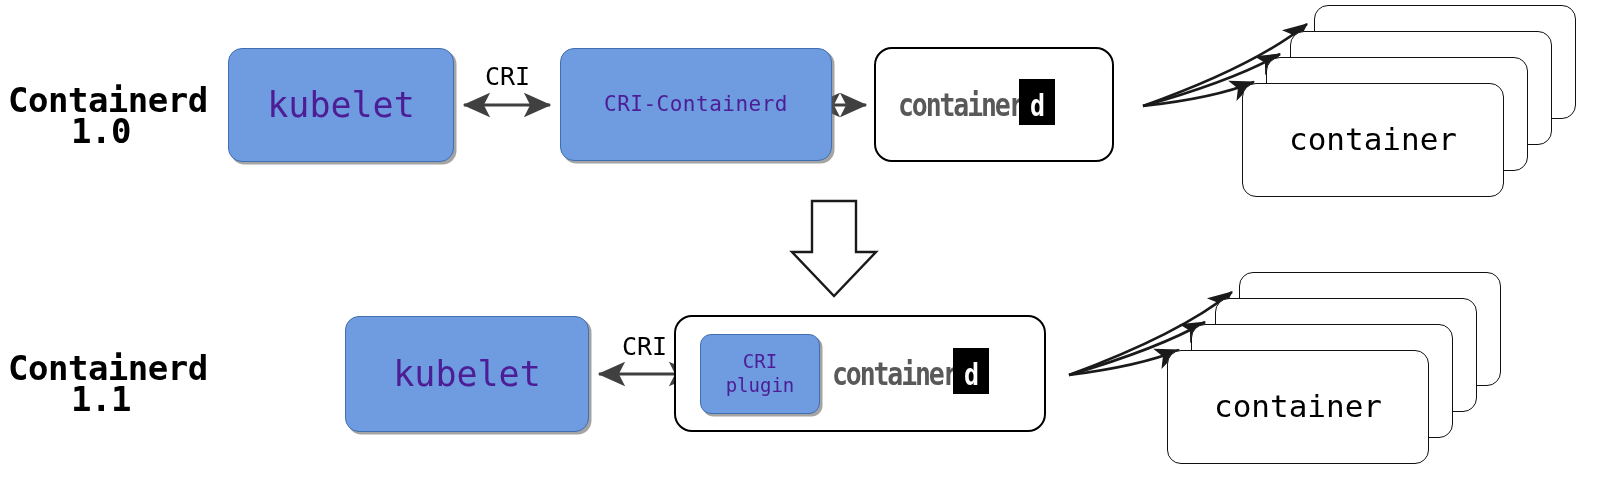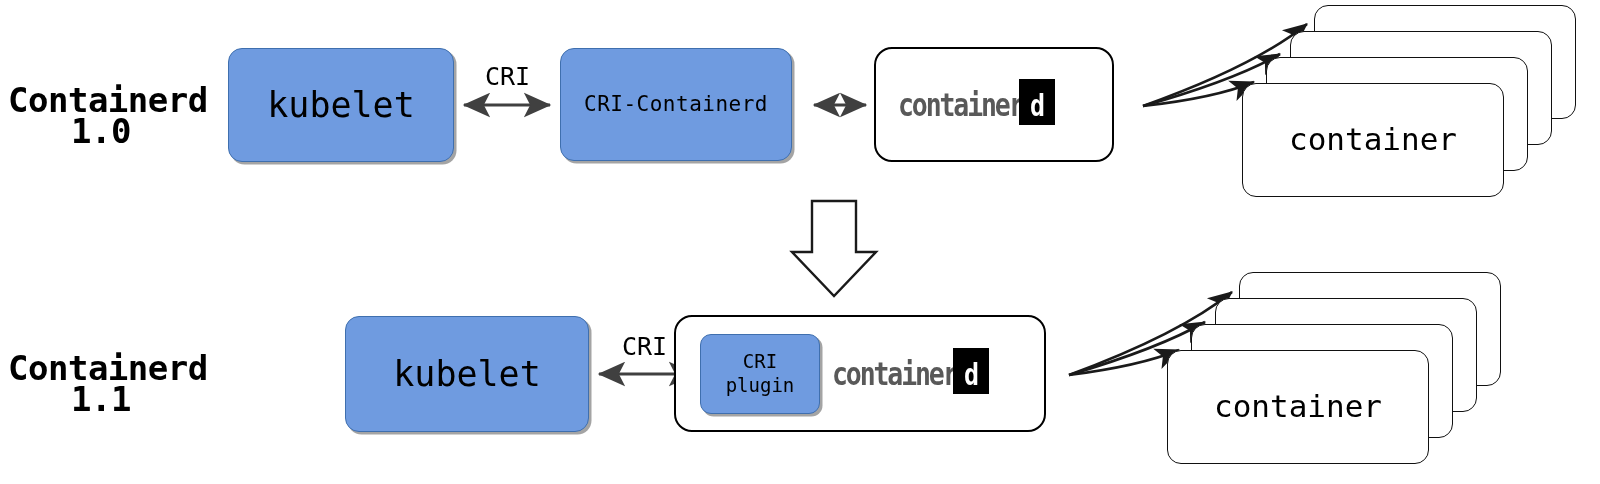--- a/index.html
+++ b/index.html
@@ -32,21 +32,21 @@
     position: absolute;
     box-sizing: border-box;
     display: flex;
     align-items: center;
     justify-content: center;
     border-radius: 14px;
   }
   .box-blue {
     background: #6f9be0;
     border: 1.2px solid #3f6fae;
-    color: #000000;
+    color: #4c1d95;
     box-shadow: 2.5px 2.5px 0 rgba(90,90,90,0.55);
   }
   .box-white {
     background: #ffffff;
     border: 2px solid #000000;
     color: #000000;
   }
   .box-stack {
     background: #ffffff;
     border: 1.3px solid #111111;
@@ -152,21 +152,21 @@
 
   <div class="row-label" style="left:8px; top:85px; width:186px;">Containerd
 1.0</div>
 
   <div class="box box-blue" style="left:228px; top:48px; width:226px; height:114px;">
     <span class="lbl t-kubelet">kubelet</span>
   </div>
 
   <div class="cri-label" style="left:455px; top:62px; width:105px;">CRI</div>
 
-  <div class="box box-blue" style="left:560px; top:48px; width:232px; height:113px;">
+  <div class="box box-blue" style="left:560px; top:48px; width:272px; height:113px;">
     <span class="lbl t-cricd">CRI-Containerd</span>
   </div>
 
   <div class="box box-white" style="left:874px; top:47px; width:240px; height:115px; border-radius:18px;"></div>
   <div class="cdlogo" style="left:898px; top:82px; height:46px;">
     <span class="word" style="font-size:25px;">container</span>
     <span class="dbox" style="width:36px; height:46px; margin-left:4px; margin-top:-7px;">
       <span class="dletter" style="font-size:25px; top:12px;">d</span>
     </span>
   </div>

